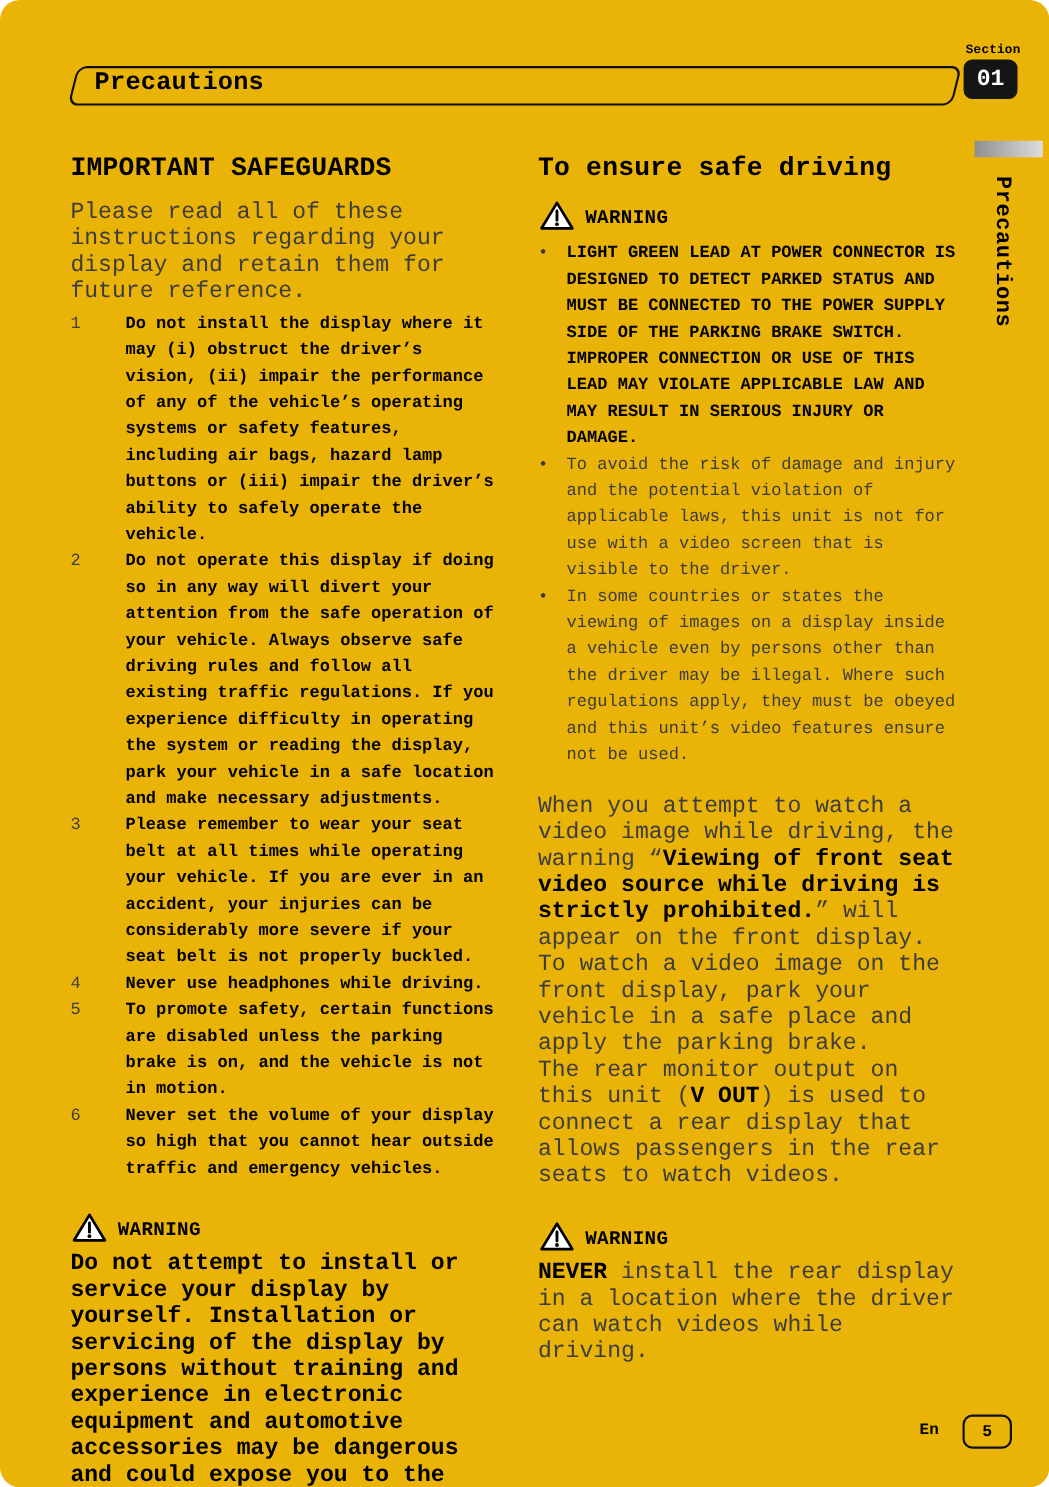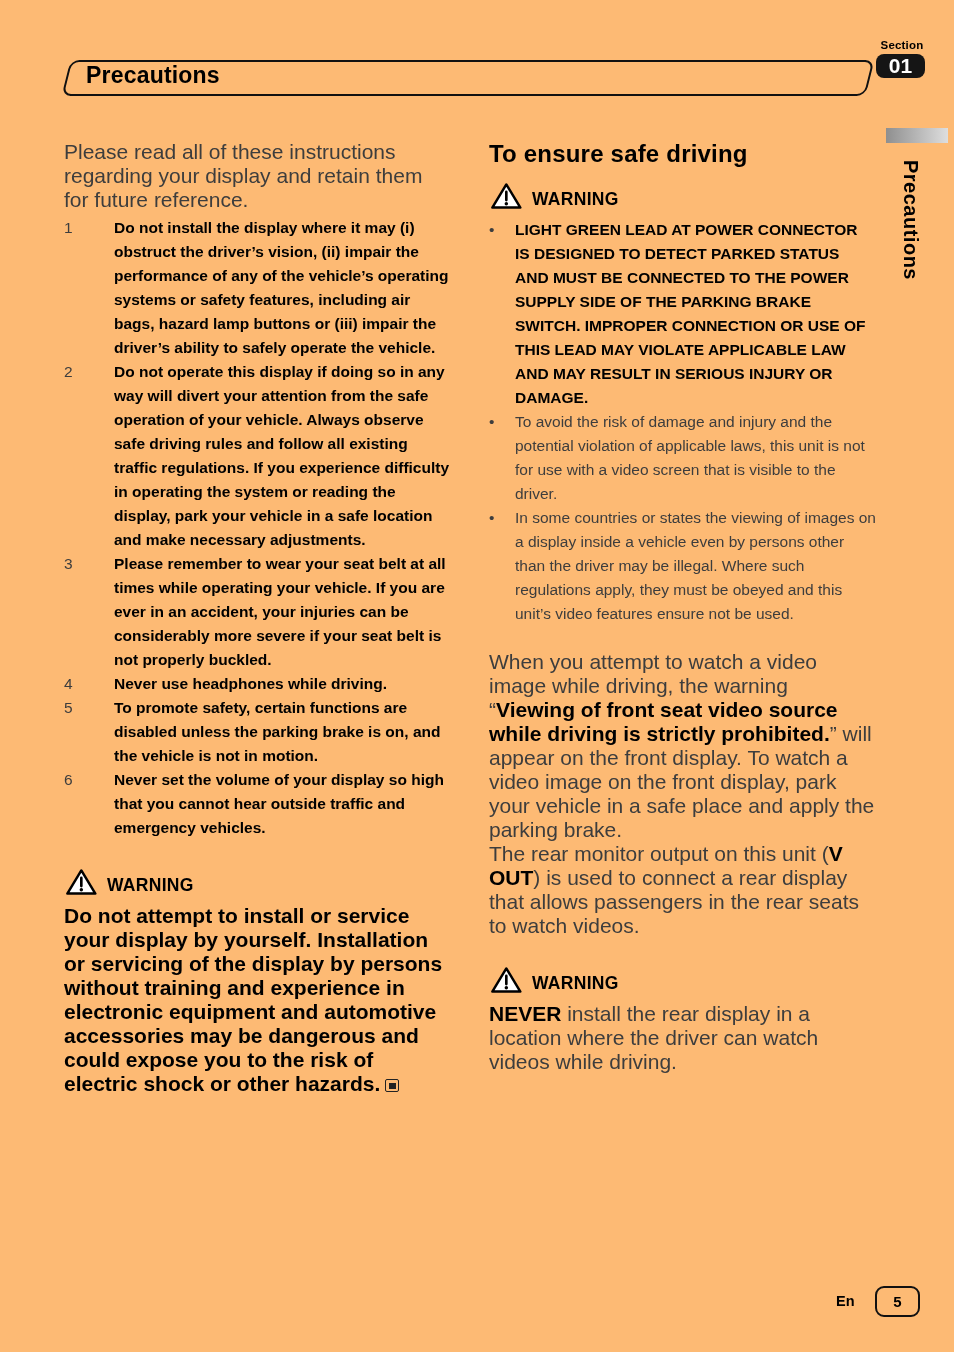--- a/index.html
+++ b/index.html
@@ -1,24 +1,24 @@
 <!DOCTYPE html>
 <html><head>
 <meta charset="utf-8">
 <style>
   html,body { margin:0; padding:0; background:#ffffff; }
   .page {
-    position:relative; width:954px; height:1352px; background:#fdba74;
-    font-family:Liberation Sans, sans-serif; color:#000; overflow:hidden;
+    position:relative; width:954px; height:1352px; background:#eab308;
+    font-family:Liberation Mono, monospace; color:#000; overflow:hidden;border-radius:18px;
   }
 
   
   .section-label { position:absolute; top:39px; left:878px; width:48px; text-align:center;
     font-size:11.5px; font-weight:bold; letter-spacing:0.2px; }
-  .section-badge { position:absolute; top:54px; left:876px; width:49px; height:24px;
+  .section-badge { position:absolute; top:54px; left:876px; width:49px; height:36px;
     background:#151515; color:#fff; border-radius:8px; display:flex; align-items:center;
     justify-content:center; font-size:21px; font-weight:bold; }
   .header-box { position:absolute; left:66px; top:60px; width:800px; height:32px;
     border:2.5px solid #111; border-radius:9px; transform:skewX(-14deg); }
   .header-title { position:absolute; left:86px; top:62px; font-size:23px; font-weight:bold;
     letter-spacing:0.2px; }
 
   
   .side-tab-gradient { position:absolute; left:886px; top:128px; width:62px; height:15px;
     background:linear-gradient(to right,#8f8f8f,#dedede); }
@@ -79,20 +79,21 @@
   <div class="section-badge">01</div>
   <div class="header-box"></div>
   <div class="header-title">Precautions</div>
 
   <div class="side-tab-gradient"></div>
   <div class="side-tab-label">Precautions</div>
 
   <div class="columns">
 
     <div class="col">
+      <h1 class="col-heading">IMPORTANT SAFEGUARDS</h1>
       <p class="body gray">Please read all of these instructions regarding your display and retain them for future reference.</p>
 
       <ol class="safeguards">
         <li>
             <span class="num">1</span>
             <span class="txt">Do not install the display where it may (i) obstruct the driver’s vision, (ii) impair the performance of any of the vehicle’s operating systems or safety features, including air bags, hazard lamp buttons or (iii) impair the driver’s ability to safely operate the vehicle.</span>
           </li>
         <li>
             <span class="num">2</span>
             <span class="txt">Do not operate this display if doing so in any way will divert your attention from the safe operation of your vehicle. Always observe safe driving rules and follow all existing traffic regulations. If you experience difficulty in operating the system or reading the display, park your vehicle in a safe location and make necessary adjustments.</span>

